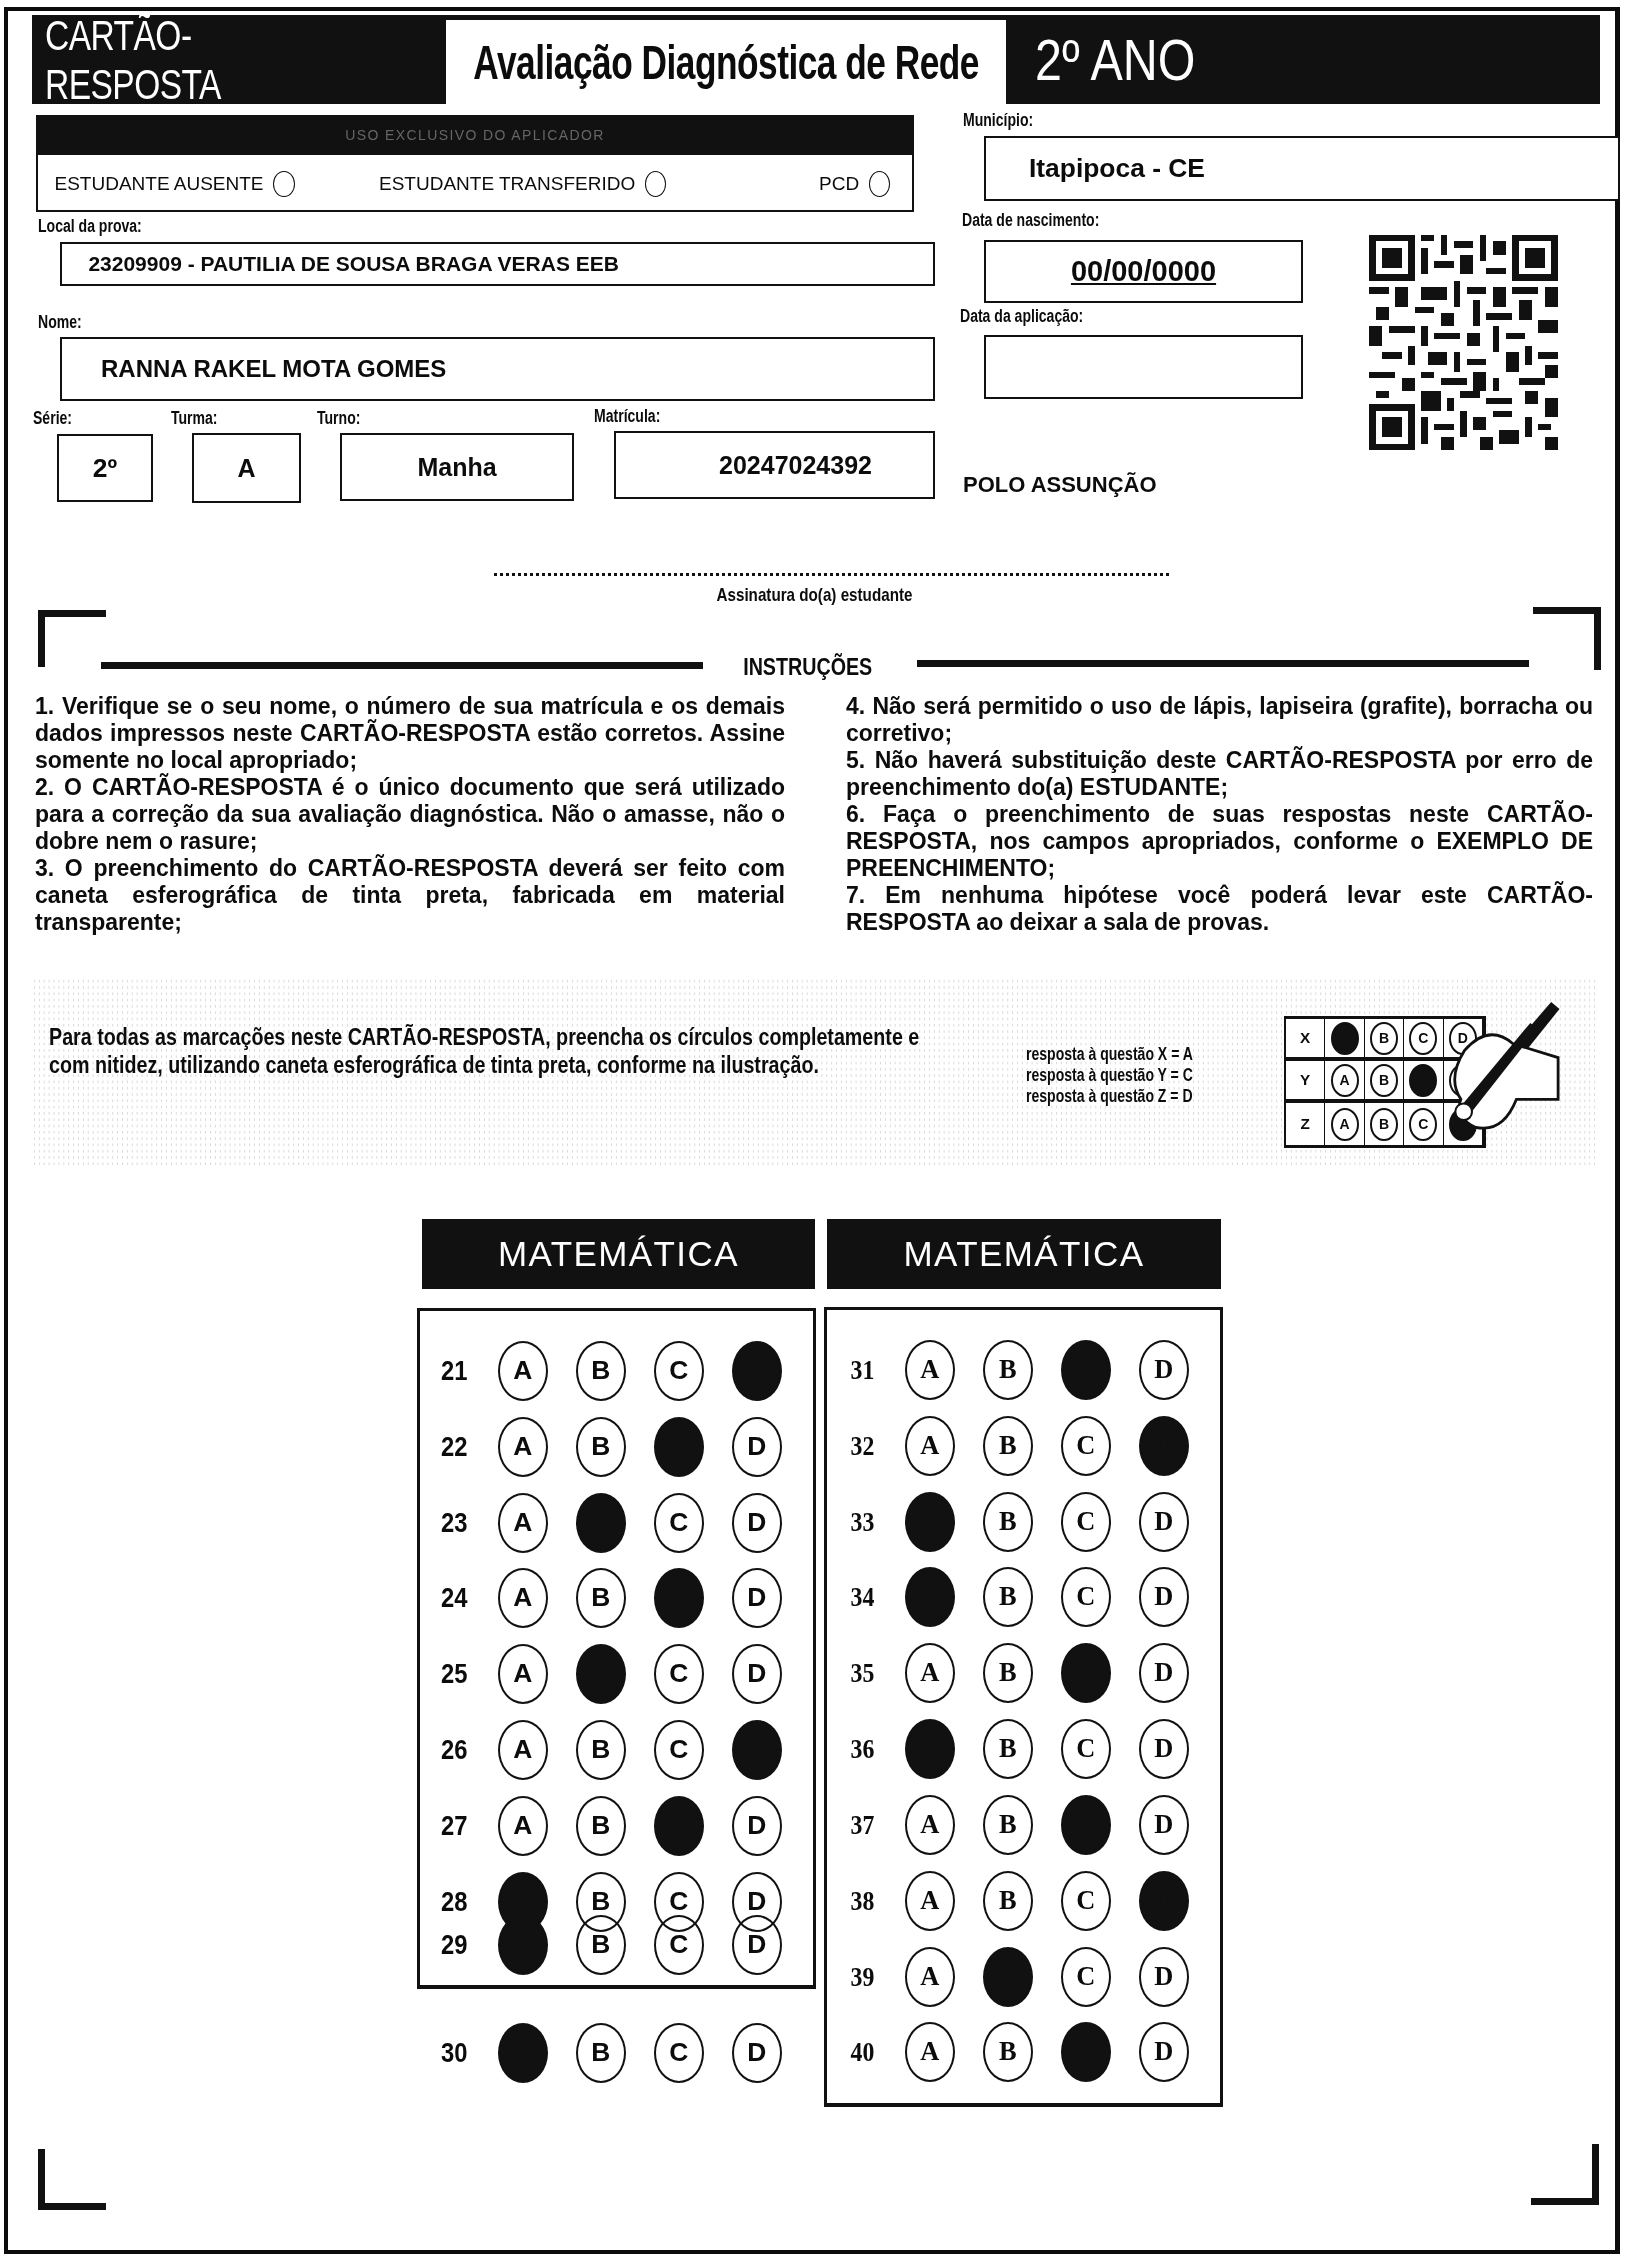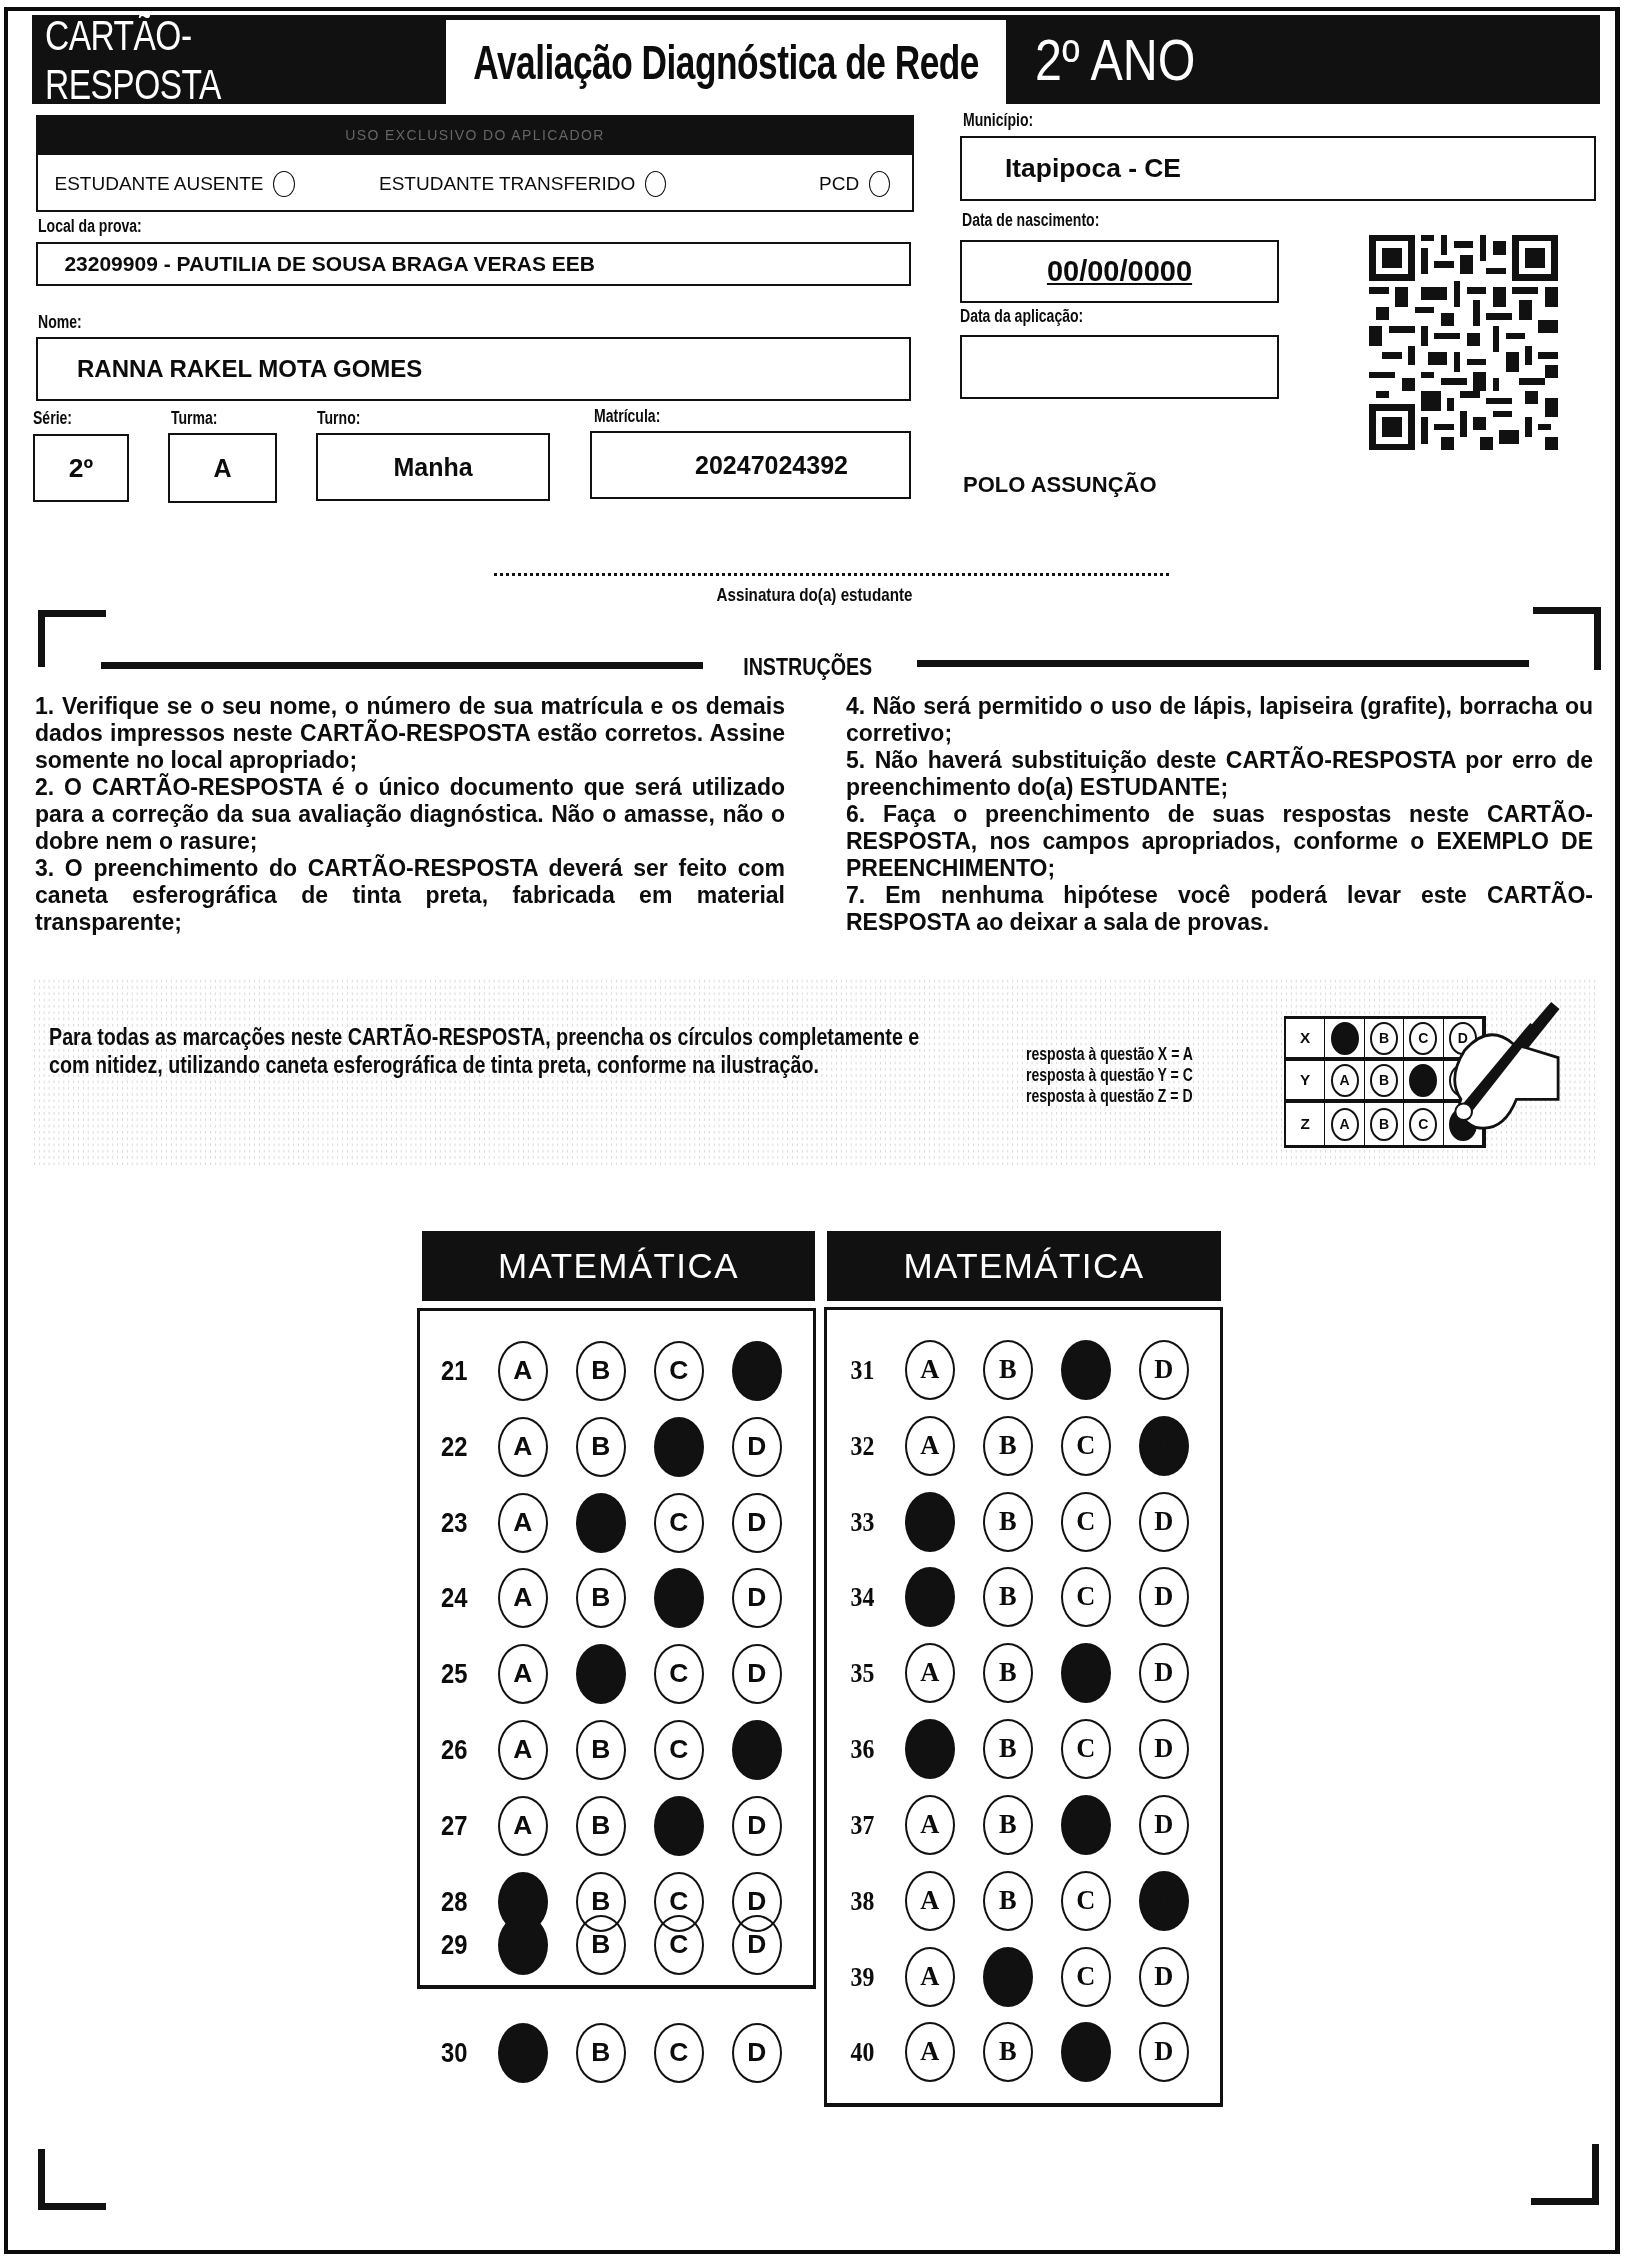--- a/index.html
+++ b/index.html
@@ -9,21 +9,21 @@
   .hdr-bar { left:32px; top:15.3px; width:1568px; height:89px; background:#111; }
   .hdr-left { left:45px; top:15.3px; height:89px; width:390px; color:#fff; font-size:43px; display:flex; align-items:center; font-family:"Liberation Sans", sans-serif; transform:scaleX(0.78); transform-origin:left center; letter-spacing:-0.7px; }
   .hdr-mid { left:446px; top:19.5px; width:560px; height:85px; background:#fff; display:flex; align-items:center; justify-content:center; }
   .hdr-mid span { font-size:49px; font-weight:bold; transform:scaleX(0.72); white-space:nowrap; letter-spacing:-0.7px; }
   .hdr-right { left:1035px; top:15.3px; height:89px; color:#fff; font-size:57px; display:flex; align-items:center; transform:scaleX(0.85); transform-origin:left center; }
   .status-box { left:36px; top:115px; width:878px; height:97px; border:2.1px solid #111; box-sizing:border-box; }
   .status-head { left:36px; top:115px; width:878px; height:40px; background:#111; color:#666; font-size:14px; display:flex; align-items:center; justify-content:center; letter-spacing:1.4px; }
   .status-row { left:42px; top:157px; width:870px; height:54px; display:flex; align-items:center; font-size:19px; }
   .radio { width:19.5px; height:24px; border:1.4px solid #111; border-radius:50%; display:inline-block; margin-left:9.7px; vertical-align:middle; }
   .lbl { font-size:18px; font-weight:bold; transform:scaleX(0.78); transform-origin:left center; white-space:nowrap; }
-  .field { border:2.8px solid #111; box-sizing:border-box; display:flex; align-items:center; background:#fff; }
+  .field { border:2.8px solid #111; box-sizing:border-box; display:flex; align-items:center; background:#fff;margin-left:24px; }
   .fv { font-weight:bold; white-space:nowrap; }
   .qr { left:1369px; top:231px; width:189px; height:223px; }
   .sigline { left:494px; top:573px; width:675px; border-top:3.5px dotted #111; }
   .siglbl { left:0; width:1629px; top:584px; text-align:center; font-size:19px; font-weight:bold; }
   .siglbl span { display:inline-block; transform:scaleX(0.8); }
   .corner { border-color:#111; border-style:solid; }
   .instr-line { height:7px; background:#111; }
   .instr-title { left:703px; top:653px; width:209px; text-align:center; font-size:24px; font-weight:bold; }
   .instr-title span{ display:inline-block; transform:scaleX(0.82); }
   .instr-col { font-size:23px; line-height:27px; text-align:justify; font-weight:bold; }
@@ -31,21 +31,21 @@
   .example-band { left:32px; top:978px; width:1565px; height:188px;
     background-image: radial-gradient(#bbb 0.7px, transparent 0.8px); background-size:4.9px 6.3px; opacity:0.55; }
   .example-text { left:49px; top:1023px; width:870px; font-size:24px; line-height:28px; font-weight:bold; }
   .example-text span { display:inline-block; transform:scaleX(0.82); transform-origin:left top; width:122%; }
   .legend { left:1026px; top:1044px; font-size:18px; line-height:21px; font-weight:bold; }
   .legend div { transform:scaleX(0.78); transform-origin:left; white-space:nowrap; }
   .ex-grid { left:1284px; top:1016px; width:202px; height:132px; border:3.5px solid #111; border-left-width:2.1px; display:grid; grid-template-columns:repeat(5,1fr); grid-template-rows:repeat(3,1fr); box-sizing:border-box; background:#fff; }
   .ex-cell { border-right:1.4px solid #111; border-bottom:4.2px solid #111; display:flex; align-items:center; justify-content:center; font-size:15.3px; font-weight:bold; }
   .ex-bub { width:28px; height:33px; border:2.1px solid #111; border-radius:50%; display:flex; align-items:center; justify-content:center; font-size:14px; box-sizing:border-box; }
   .ex-bub.on { background:#111; }
-  .subj-head { background:#111; color:#fff; display:flex; align-items:center; justify-content:center; font-size:35px; letter-spacing:1.4px;margin-top:12px; }
+  .subj-head { background:#111; color:#fff; display:flex; align-items:center; justify-content:center; font-size:35px; letter-spacing:1.4px; }
   .ans-box { border:3.5px solid #111; border-bottom-width:4.9px; box-sizing:border-box; background:#fff; }
   .q-row { position:absolute; left:0; display:flex; align-items:center; height:63px; }
   .q-num { width:47px; text-align:right; font-size:28px; font-weight:bold; padding-right:2.8px; transform:scaleX(0.85); transform-origin:right; }
   .bub { width:50px; height:60px; border:2.8px solid #111; border-radius:50%; margin-left:28px; box-sizing:border-box; display:flex; align-items:center; justify-content:center; font-size:26.4px; font-weight:bold; }
   .bub:first-of-type { margin-left:2.8px; }
   .bub.on { background:#111; color:#111; }
   .hand { left:1447px; top:995px; width:125px; height:153px; }
 </style>
 </head>
 <body>

